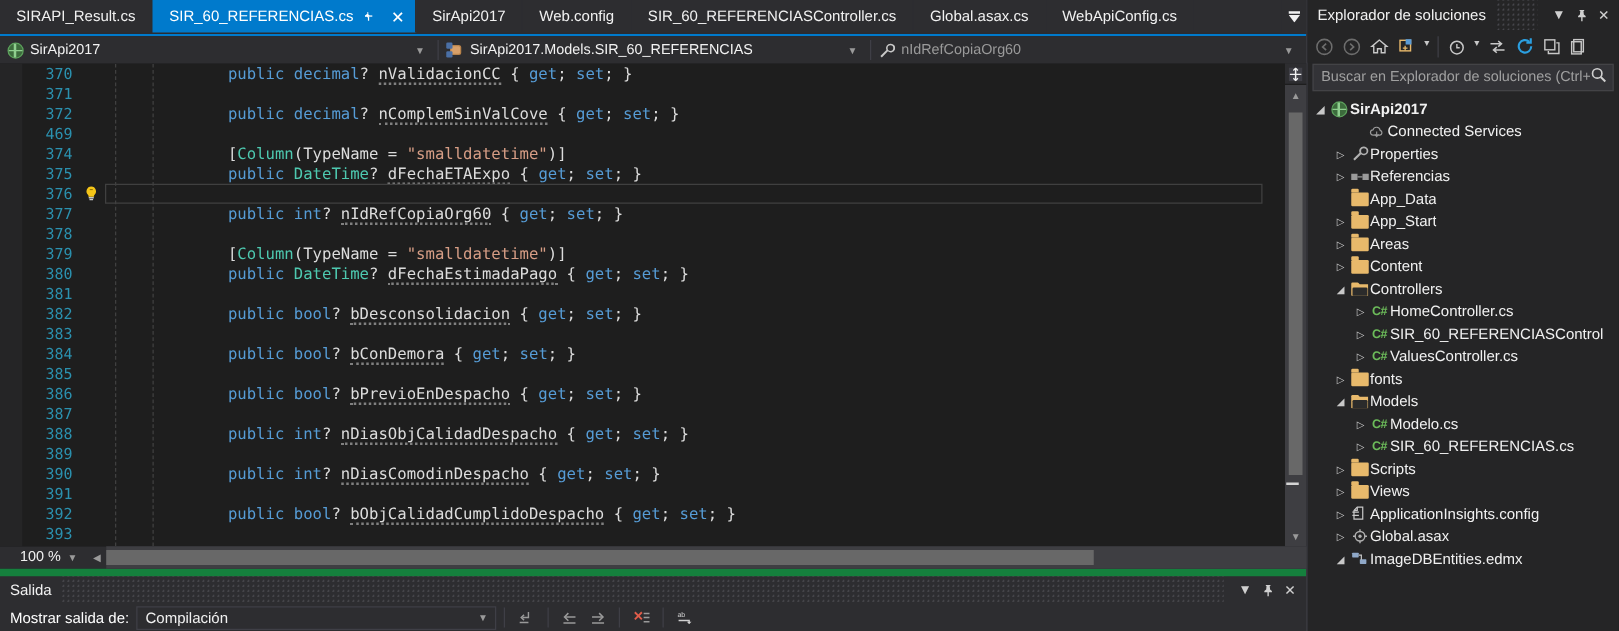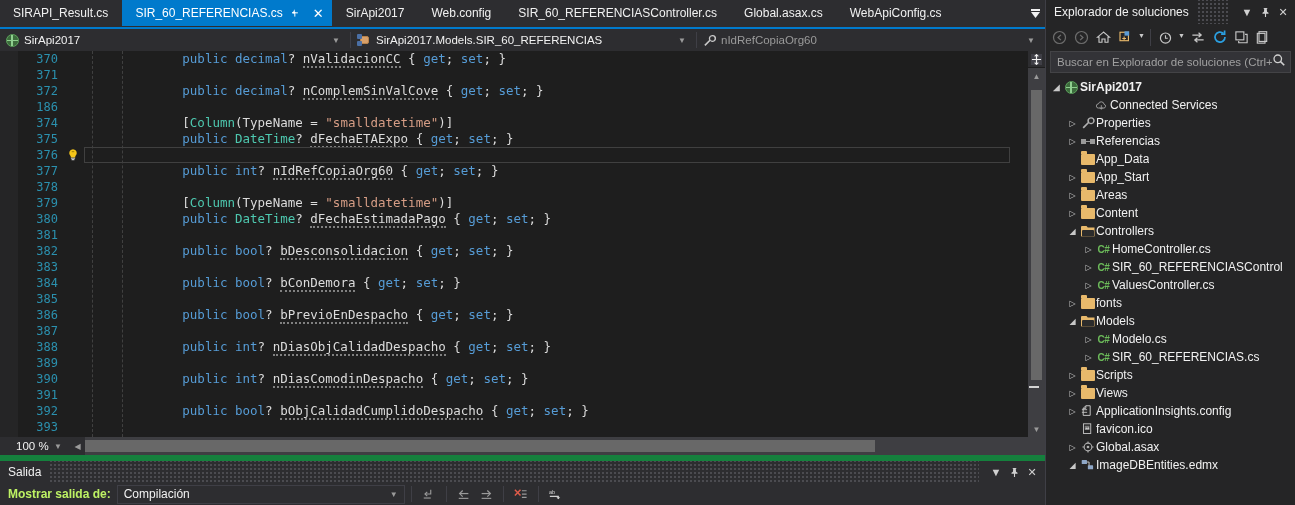--- a/index.html
+++ b/index.html
@@ -164,21 +164,21 @@
     background-image: radial-gradient(#4b4b50 0.8px, transparent 0.8px);
     background-size: 4px 4px; background-position: 0 10px;
   }
   .hdr-btn {
     width: 18px; height: 18px; display: flex; align-items: center; justify-content: center;
     color: #d0d0d0; font-size: 11px;
   }
   .output-toolbar {
     height: 22px; display: flex; align-items: center; padding-left: 8px; gap: 0;
   }
-  .out-label { font-size: 12px; color: #bef264; white-space: nowrap; font-weight: bold; }
+  .out-label { font-size: 12px; color: #ffffff; white-space: nowrap; }
   .out-combo {
     width: 288px; height: 19px; margin-left: 6px; background: #2d2d30;
     border: 1px solid #3f3f46; display: flex; align-items: center;
     padding: 0 2px 0 6px; font-size: 12px; color: #f1f1f1;
   }
   .out-combo .arrow { margin-left: auto; color: #9a9a9a; font-size: 8px; padding-right: 4px; }
   .tb-sep { width: 1px; height: 16px; background: #3f3f46; margin: 0 6px; }
   .tb-btn {
     width: 22px; height: 20px; display: flex; align-items: center; justify-content: center;
   }
@@ -327,21 +327,21 @@
       </div>
     </div>
 
     <div class="editor-wrap">
       <div class="editor">
         <div class="indicator-margin"></div>
         <div class="gutter" id="gutter">
             <div class="gline">370</div>
             <div class="gline">371</div>
             <div class="gline">372</div>
-            <div class="gline">186</div>
+            <div class="gline">469</div>
             <div class="gline">374</div>
             <div class="gline">375</div>
             <div class="gline">376</div>
             <div class="gline">377</div>
             <div class="gline">378</div>
             <div class="gline">379</div>
             <div class="gline">380</div>
             <div class="gline">381</div>
             <div class="gline">382</div>
             <div class="gline">383</div>
@@ -707,31 +707,20 @@
           <span class="nicon">
             <svg width="14" height="14" viewBox="0 0 16 16">
               <path d="M5.5 2h5v11h-8V5z" fill="none" stroke="#c8c8c8" stroke-width="1.1"></path>
               <path d="M5.5 2v3h-3" fill="none" stroke="#c8c8c8" stroke-width="1.1"></path>
               <path d="M1 6.5h6M1 9.5h6" stroke="#c8c8c8" stroke-width="1"></path>
             </svg>
           </span>
           <span class="nlabel">ApplicationInsights.config</span>
         </div>
         <div class="node" style="padding-left: 20px;">
-          <span class="exp"></span>
-          <span class="nicon">
-            <svg width="13" height="14" viewBox="0 0 16 16">
-              <rect x="3" y="1.6" width="9" height="12" fill="none" stroke="#c8c8c8" stroke-width="1.1"></rect>
-              <rect x="4.6" y="4" width="5.8" height="4.6" fill="#7a7a7a"></rect>
-              <path d="M4.6 8.6 6.6 6 8 7.4 9.6 5.6l0.8 3z" fill="#c8c8c8"></path>
-            </svg>
-          </span>
-          <span class="nlabel">favicon.ico</span>
-        </div>
-        <div class="node" style="padding-left: 20px;">
           <span class="exp">▷</span>
           <span class="nicon">
             <svg width="14" height="14" viewBox="0 0 16 16">
               <circle cx="8" cy="8" r="4.4" fill="none" stroke="#b0b0b0" stroke-width="1.3"></circle>
               <circle cx="8" cy="8" r="1.5" fill="#b0b0b0"></circle>
               <path d="M8 1.6v2M8 12.4v2M1.6 8h2M12.4 8h2" stroke="#b0b0b0" stroke-width="1.3"></path>
             </svg>
           </span>
           <span class="nlabel">Global.asax</span>
         </div>

